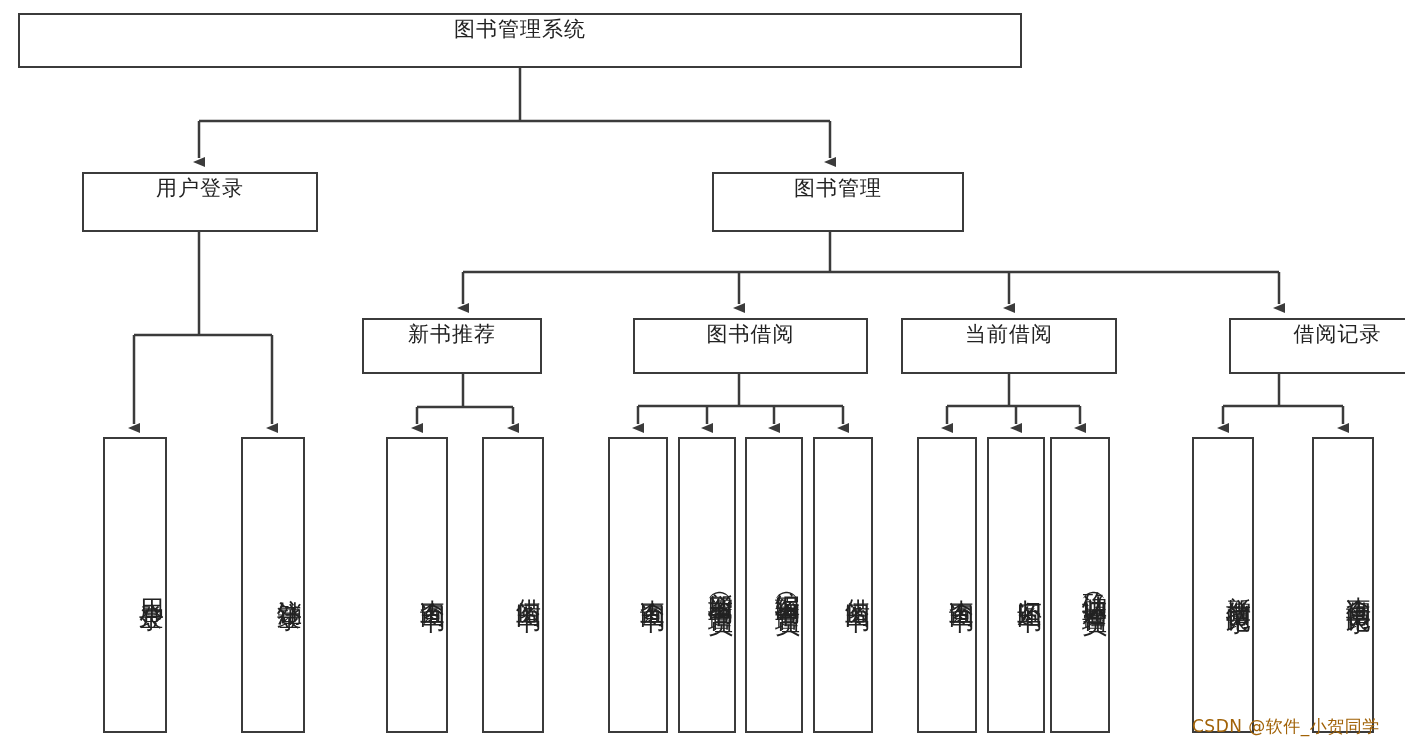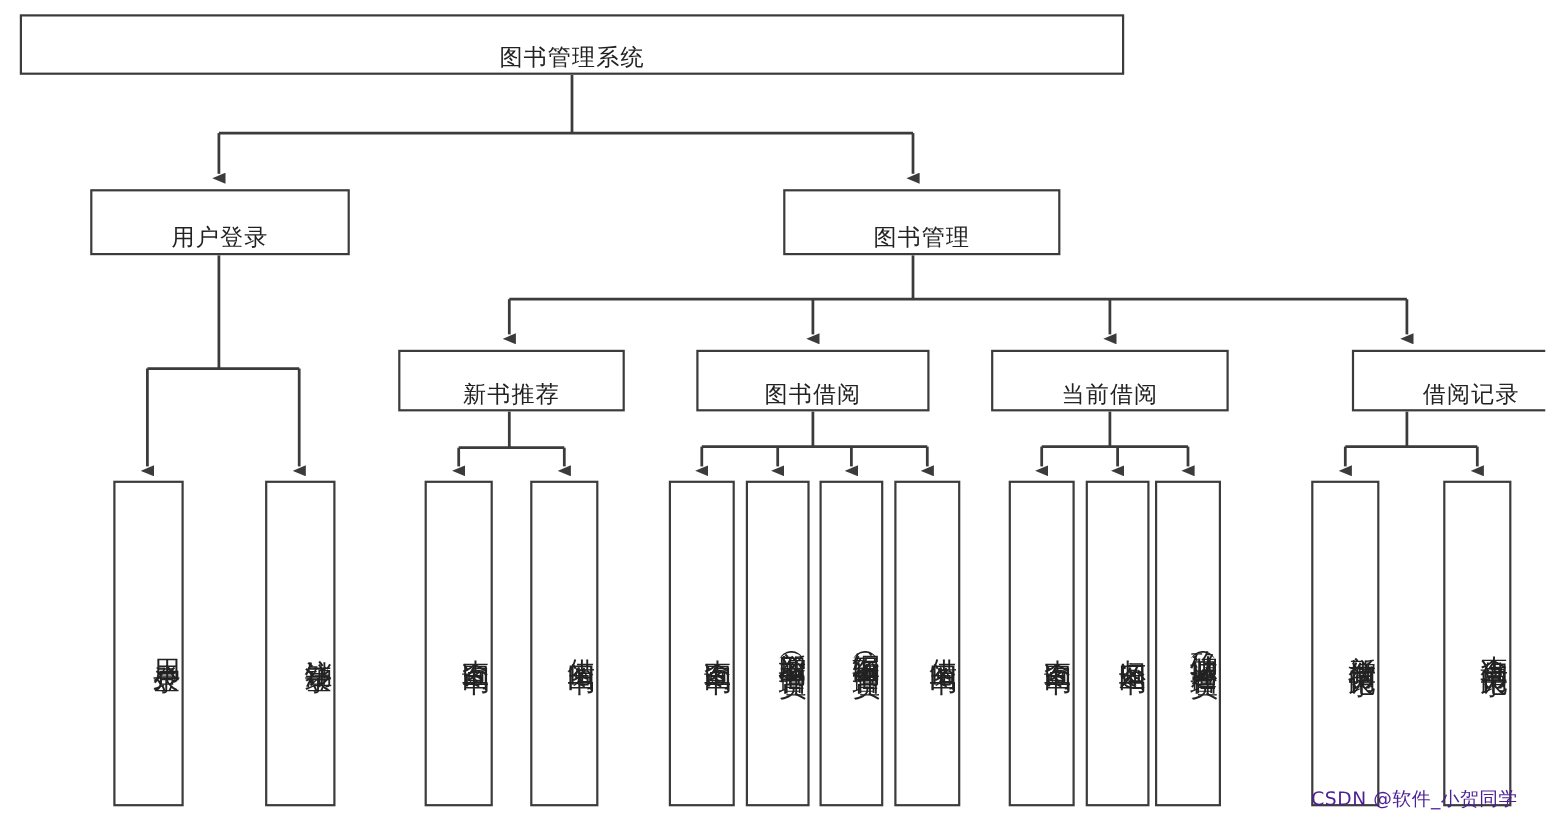--- a/index.html
+++ b/index.html
@@ -24,21 +24,21 @@
     width: 1405px;
     height: 747px;
     pointer-events: none;
   }
   .node {
     position: absolute;
     box-sizing: border-box;
     border: 2px solid #3b3b3b;
     background: #ffffff;
     display: flex;
-    align-items: flex-end;
+    align-items: flex-start;
     justify-content: center;
     color: #222222;
   }
   .node.horiz {
     font-size: 21px;
     letter-spacing: 1px;
   }
   .node.vert {
     writing-mode: vertical-rl;
     text-orientation: upright;
@@ -50,21 +50,21 @@
     align-items: flex-start;
     justify-content: center;
   }
   .node.vert span {
     display: block;
     writing-mode: vertical-rl;
     text-orientation: upright;
   }
   .watermark {
     position: absolute;
-    color: #4c1d95;
+    color: #a16207;
     font-size: 17px;
     letter-spacing: 0.5px;
     white-space: nowrap;
     user-select: none;
   }
 </style>
 </head>
 <body>
 
 <div id="canvas">
@@ -123,24 +123,24 @@
     <span>图书管理系统</span>
   </div>
 
   <div class="node horiz" style="left:82px; top:172px; width:236px; height:60px;">
     <span>用户登录</span>
   </div>
   <div class="node horiz" style="left:712px; top:172px; width:252px; height:60px;">
     <span>图书管理</span>
   </div>
 
-  <div class="node horiz" style="left:362px; top:318px; width:206px; height:56px;">
+  <div class="node horiz" style="left:362px; top:318px; width:180px; height:56px;">
     <span>新书推荐</span>
   </div>
-  <div class="node horiz" style="left:633px; top:318px; width:212px; height:56px;">
+  <div class="node horiz" style="left:633px; top:318px; width:235px; height:56px;">
     <span>图书借阅</span>
   </div>
   <div class="node horiz" style="left:901px; top:318px; width:216px; height:56px;">
     <span>当前借阅</span>
   </div>
   <div class="node horiz" style="left:1229px; top:318px; width:217px; height:56px;">
     <span>借阅记录</span>
   </div>
 
   <div class="node vert" style="left:103px; top:437px; width:64px; height:296px;">

